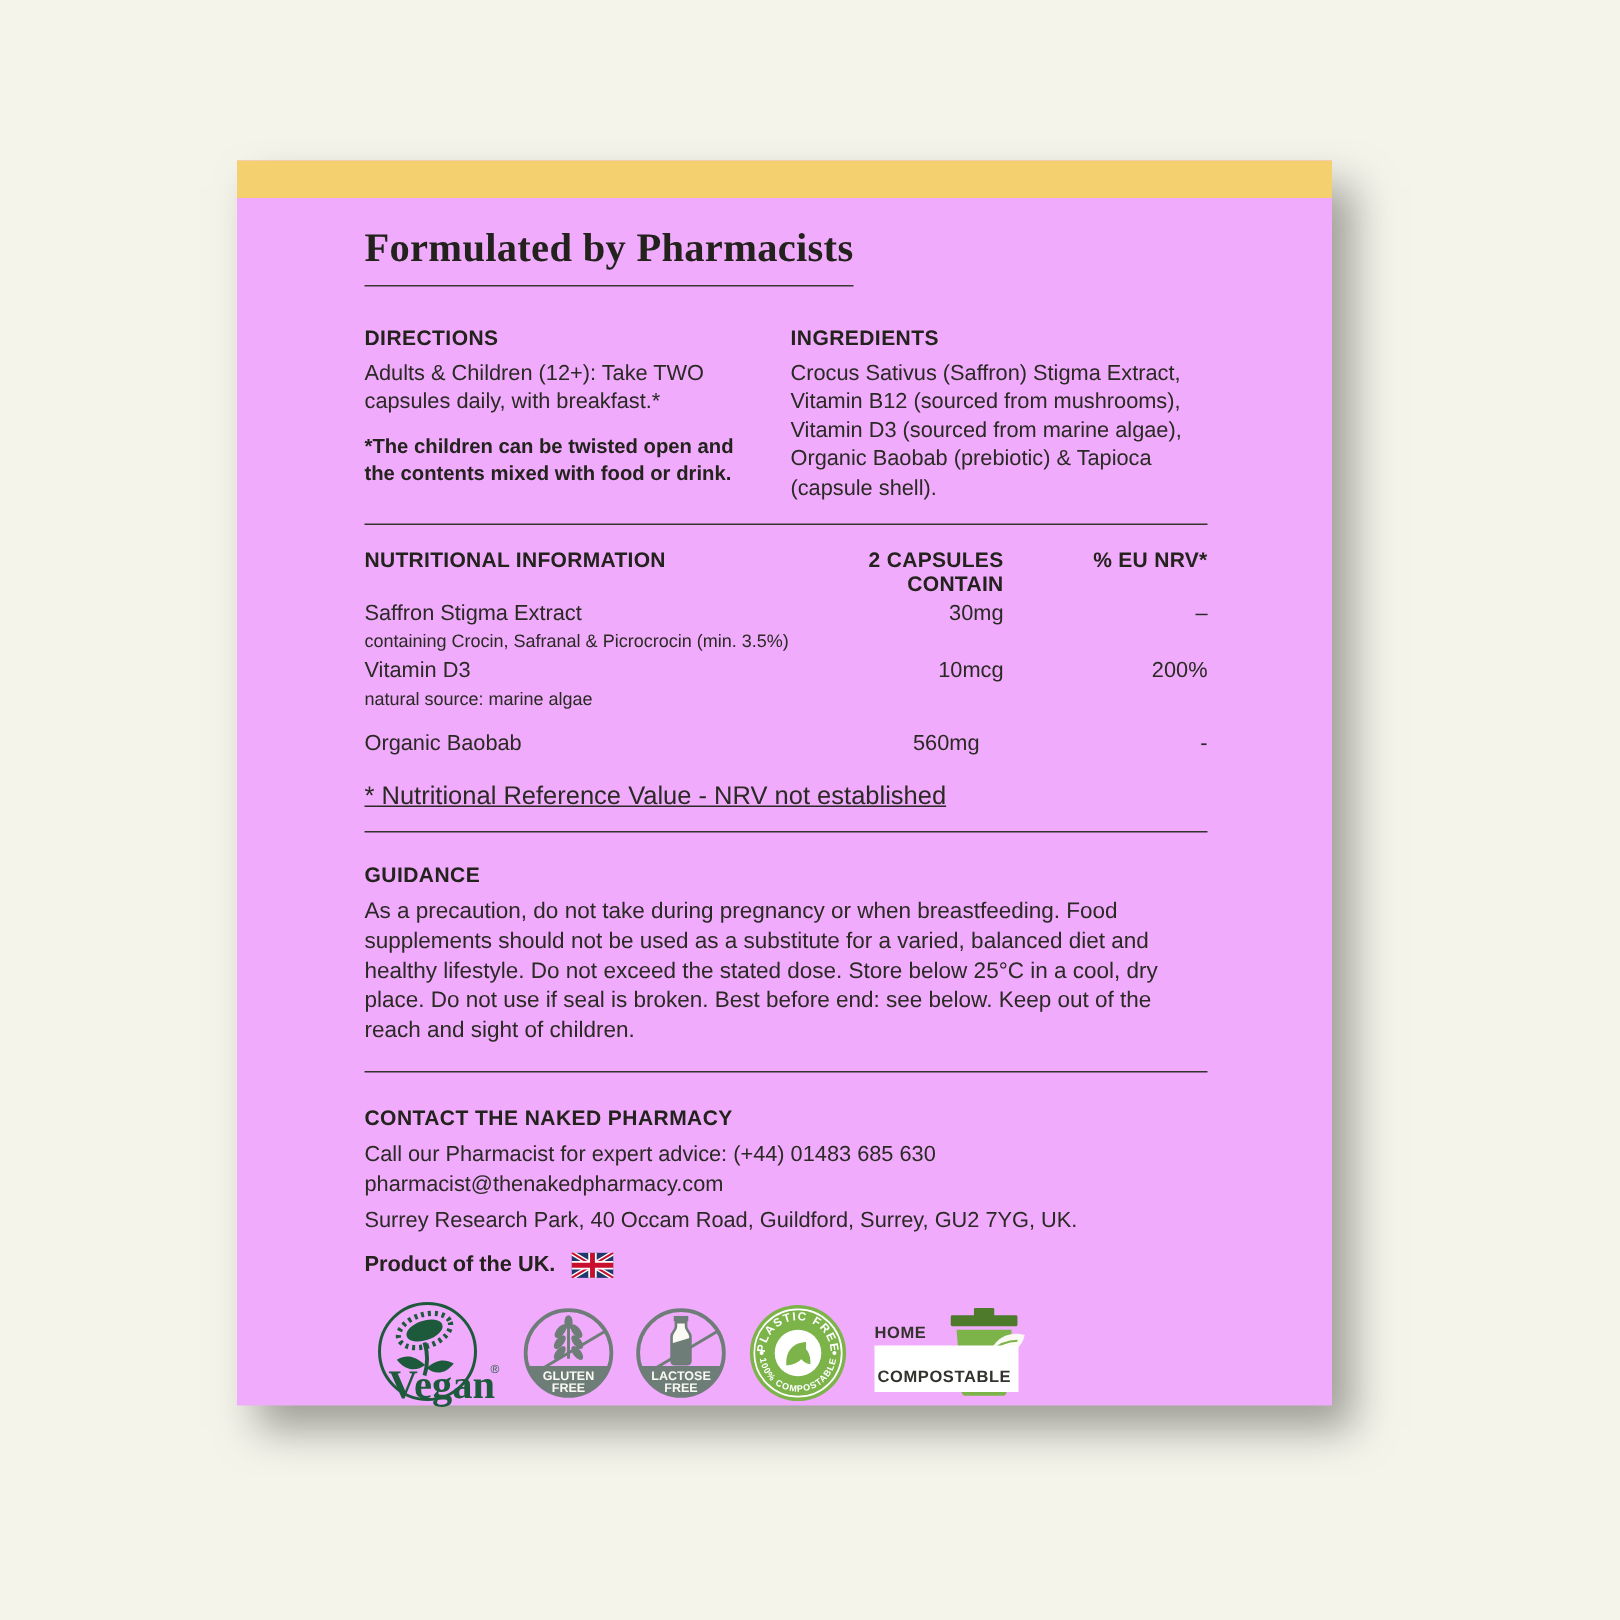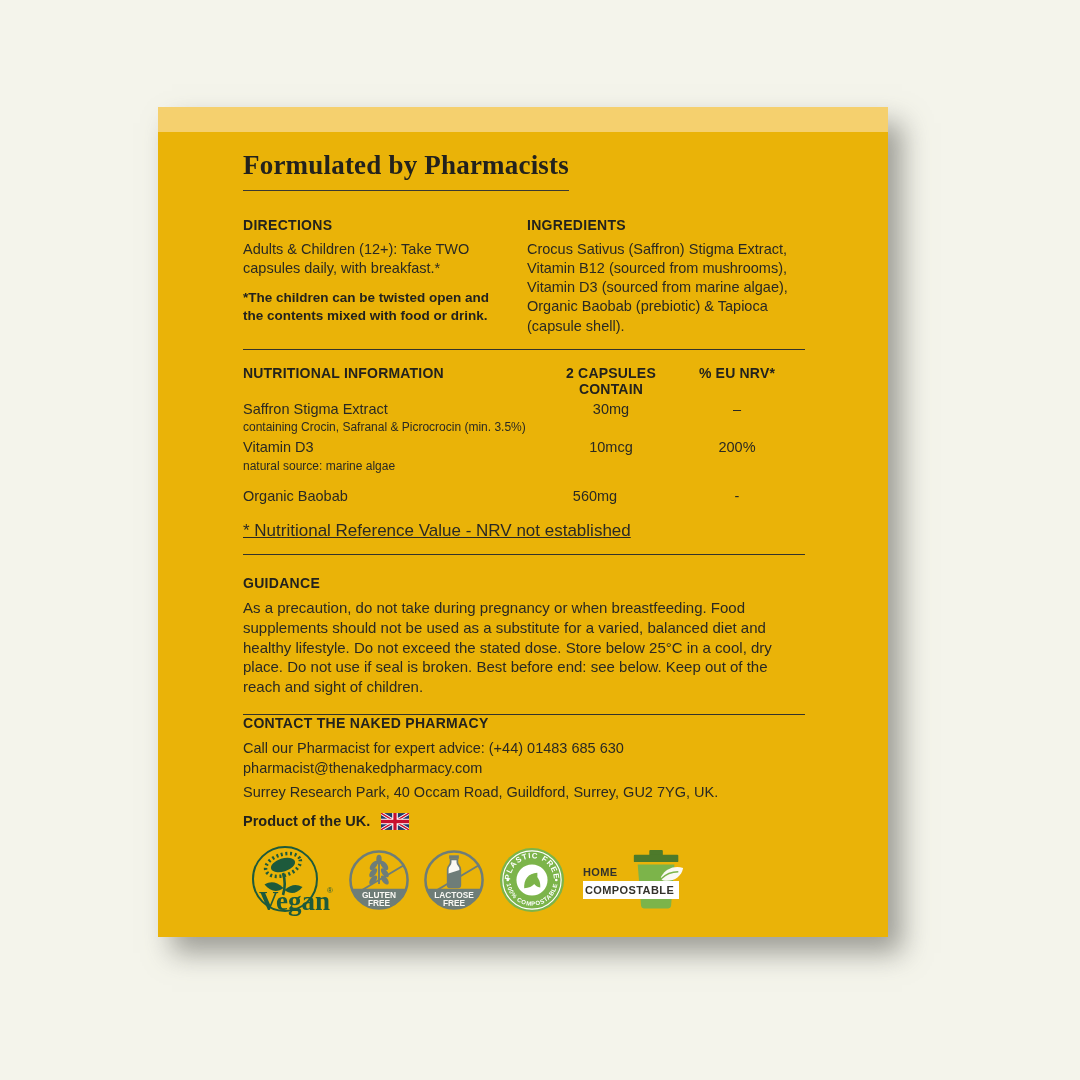--- a/index.html
+++ b/index.html
@@ -7,21 +7,21 @@
   body {
     background:#f4f4eb;
     font-family:"Liberation Sans", sans-serif;
     color:#2a2923;
     position:relative;
   }
   .card {
     position:absolute;
     left:158px; top:107px;
     width:730px; height:830px;
-    background:#eab308;
+    background:#f0abfc;
     box-shadow:14px 16px 26px rgba(105,105,98,0.62);
   }
   .topbar {
     width:100%; height:25px;
     background:#f5d06e;
   }
   .content {
     padding:18px 83px 0 85px;
   }
   .title {
@@ -69,21 +69,21 @@
     grid-template-columns:1fr 116px 136px;
     align-items:start;
   }
   .nutri-header { margin-top:15px; }
   .nutri-header .h {
     font-size:14px; font-weight:700; color:#23221d; letter-spacing:0.2px;
   }
   .nutri-row { margin-top:4px; }
   .nutri-name { font-size:14.5px; line-height:1.15; }
   .nutri-sub { font-size:12px; line-height:1.25; margin-top:3px; color:#2a2923; }
-  .num { text-align:center; font-size:14.5px; }
+  .num { text-align:right; font-size:14.5px; }
   .footnote { margin-top:16px; font-size:17px;text-decoration:underline; }
   .guidance-body { margin-top:7px; font-size:15px; line-height:1.33; }
   .contact-line { margin-top:8px; font-size:14.5px; line-height:1.33; }
   .address-line { margin-top:6px; font-size:14.5px; }
   .origin-row {
     margin-top:13px;
     display:flex; align-items:center; gap:11px;
   }
   .origin-label { font-size:14.5px; font-weight:700; color:#23221d;text-align:right; }
   .flag svg { display:block; }
@@ -100,26 +100,26 @@
     margin-left:4px;
   }
   .hc-text {
     position:relative; z-index:2;
     font-size:11px; font-weight:700; letter-spacing:0.4px;
     color:#33322c; line-height:1.5;
     margin-right:-50px;
   }
   .hc-box {
     background:#ffffff;
-    padding:1px 5px 1px 2px;
+    padding:13px 5px 1px 2px;
     display:inline-block;
   }
   .hc-bin { position:relative; z-index:1; }
   .mt20 { margin-top:20px; }
-  .mt18 { margin-top:0; }
+  .mt18 { margin-top:22px; }
   .mt17 { margin-top:17px; }
 </style>
 </head>
 <body>
 
 <div class="card">
   <div class="topbar"></div>
   <div class="content">
 
     <div class="title">Formulated by Pharmacists</div>

